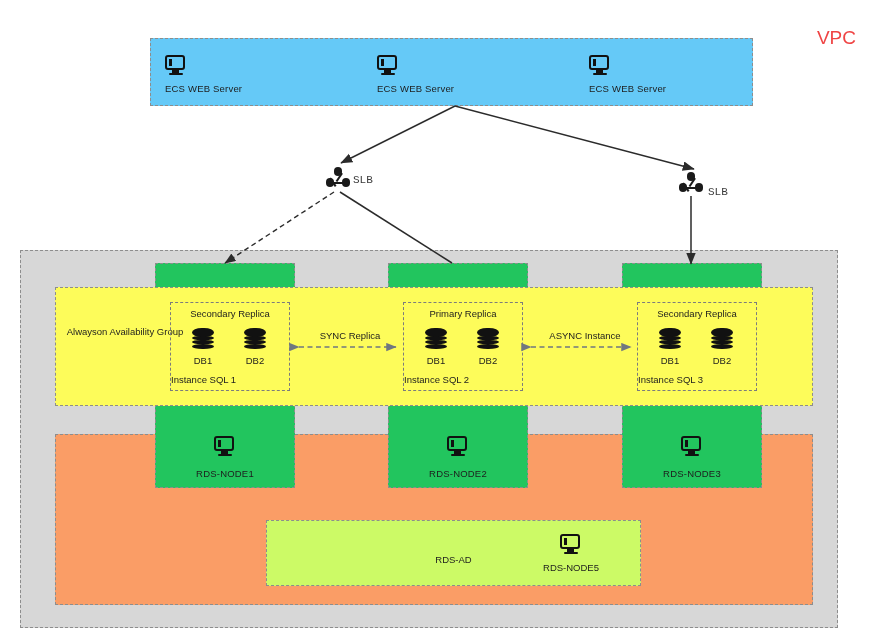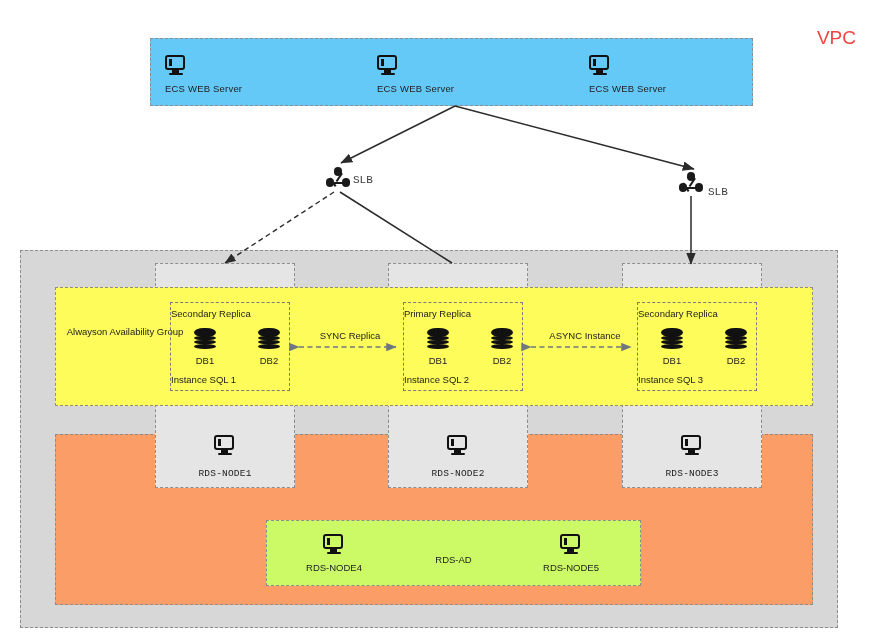--- a/index.html
+++ b/index.html
@@ -60,21 +60,21 @@
 
   
   #vpc-box{
     position:absolute;left:20px;top:250px;width:818px;height:378px;
     background:#d7d7d7;border:1.5px dashed #8d8d8d;box-sizing:border-box;
   }
 
   
   .node-col{
     position:absolute;width:140px;
-    background:#e5e5e5;border:1.5px dashed #8d8d8d;box-sizing:border-box;font-family:Liberation Mono, monospace;
+    background:#22c55e;border:1.5px dashed #8d8d8d;box-sizing:border-box;
   }
   .node-col .cap{
     position:absolute;left:0;width:100%;text-align:center;bottom:8px;
     font-size:9.5px;color:#1d1d1d;letter-spacing:.2px;
   }
   .node-col .ico{position:absolute;left:0;width:100%;text-align:center;bottom:26px;}
 
   
   #ag-box{
     position:absolute;left:55px;top:287px;width:758px;height:119px;
@@ -82,26 +82,26 @@
   }
   #ag-label{
     position:absolute;left:60px;top:325px;width:130px;
     font-size:9.5px;color:#1d1d1d;text-align:center;line-height:1.5;
   }
   .replica{
     position:absolute;top:302px;width:120px;height:89px;
     border:1.4px dashed #7c7c7c;box-sizing:border-box;
   }
   .replica .title{
-    position:absolute;left:0;width:100%;top:5px;
+    position:absolute;left:0;width:100%;top:5px;text-align:center;
     font-size:9.5px;color:#1d1d1d;
   }
   .replica .dbs{
-    position:absolute;left:7px;width:100%;top:25px;
-    display:flex;justify-content:center;gap:32px;
+    position:absolute;left:16px;width:100%;top:25px;
+    display:flex;gap:20px;
   }
   .replica .dbwrap{width:32px;text-align:center;}
   .replica .dbname{font-size:9.5px;color:#1d1d1d;margin-top:2px;}
   .replica .inst{
     position:absolute;left:0;width:100%;bottom:5px;
     font-size:9.5px;color:#1d1d1d;
   }
 
   
   .db{display:inline-block;position:relative;width:22px;height:21px;}
@@ -257,24 +257,20 @@
         <div class="dbname">DB2</div>
       </div>
     </div>
     <div class="inst">Instance SQL 3</div>
   </div>
 
   <div class="sync-lbl" style="left:295px;top:330px;width:110px;">SYNC Replica</div>
   <div class="sync-lbl" style="left:530px;top:330px;width:110px;">ASYNC Instance</div>
 
   <div id="ad-box">
-    <div class="ad-node" style="left:12px;">
-      <span class="mon"><i></i><u></u><s></s></span>
-      <div class="cap">RDS-NODE4</div>
-    </div>
     <div class="ad-node" style="left:249px;">
       <span class="mon"><i></i><u></u><s></s></span>
       <div class="cap">RDS-NODE5</div>
     </div>
   </div>
   <div id="ad-title" style="left:266px;top:554px;">RDS-AD</div>
 
   <svg id="arrows" viewBox="0 0 869 644">
     <defs>
       <marker id="ah" markerWidth="9" markerHeight="9" refX="7.5" refY="3.2" orient="auto">

